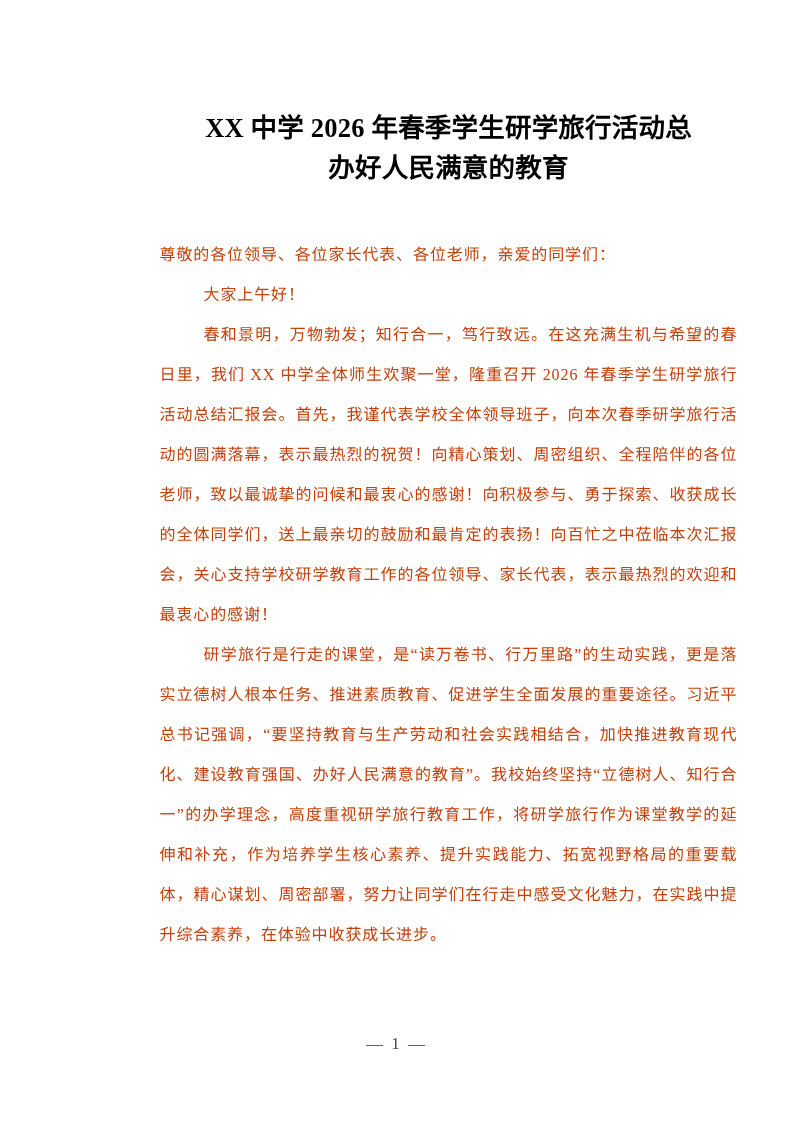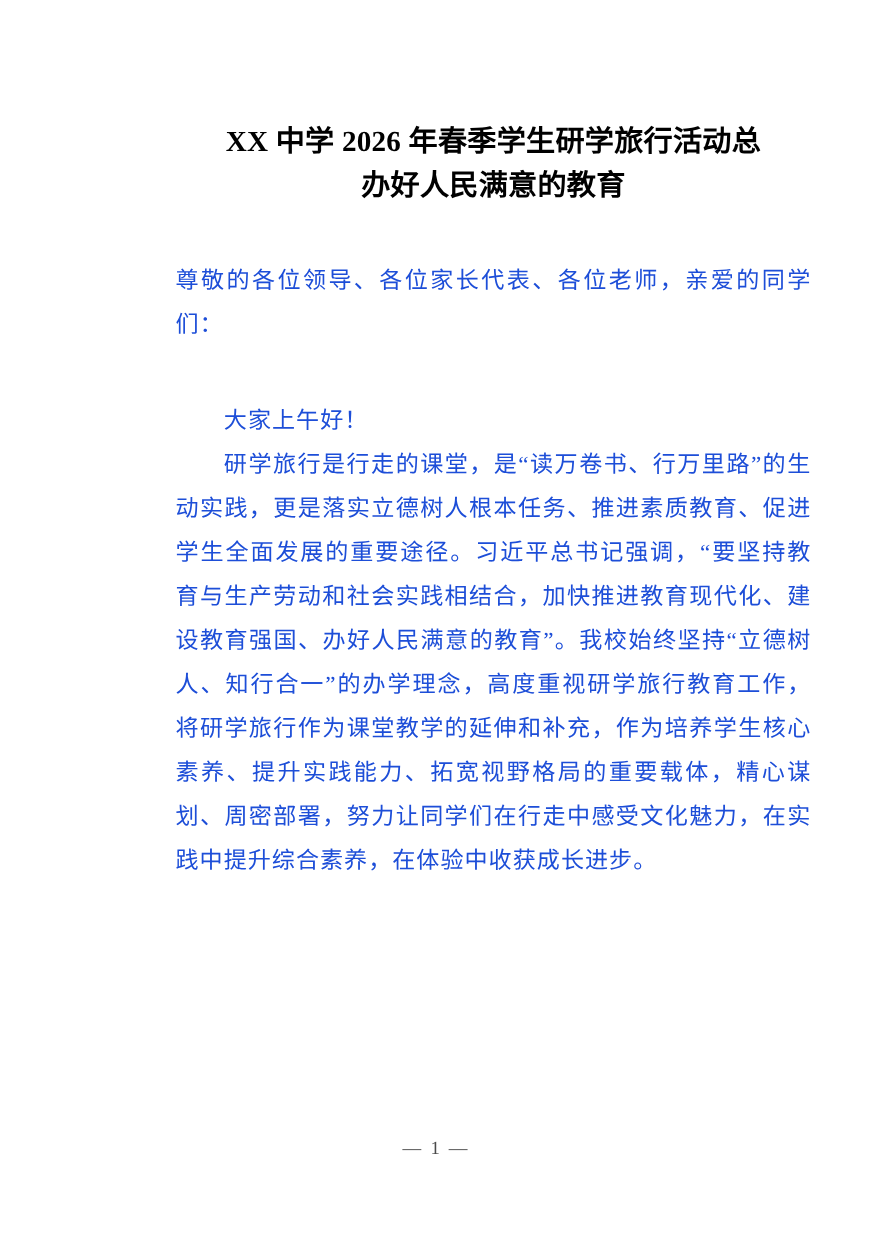--- a/index.html
+++ b/index.html
@@ -32,35 +32,34 @@
     color: #000000;
     letter-spacing: 0.2px;
     margin: 0;
     padding: 0 4px;
   }
   .title-spacer {
     height: 47px;
   }
   .para {
     font-family: "Liberation Serif", "DejaVu Serif", serif;
-    font-size: 21px;
+    font-size: 16px;
     line-height: 40px;
-    color: #1d4ed8;
+    color: #c2410c;
     text-align: justify;
     text-justify: inter-ideograph;
     margin: 0;
     letter-spacing: 0.9px;
     text-align-last: left;
   }
   .para.indent {
     text-indent: 44px;
   }
   .para.short {
     text-align: left;
-    margin-top: 47px;
   }
   .footer {
     position: absolute;
     left: 0;
     right: 0;
     top: 1032px;
     text-align: center;
     font-family: "Liberation Serif", "DejaVu Serif", serif;
     font-size: 17px;
     line-height: 24px;
@@ -79,20 +78,21 @@
       <span style="display: block;">XX 中学 2026 年春季学生研学旅行活动总</span>
       <span style="display: block;">办好人民满意的教育</span>
     </h1>
 
     <div class="title-spacer"></div>
 
     <p class="para">尊敬的各位领导、各位家长代表、各位老师，亲爱的同学们：</p>
 
     <p class="para indent short">大家上午好！</p>
 
+    <p class="para indent">春和景明，万物勃发；知行合一，笃行致远。在这充满生机与希望的春日里，我们 XX 中学全体师生欢聚一堂，隆重召开 2026 年春季学生研学旅行活动总结汇报会。首先，我谨代表学校全体领导班子，向本次春季研学旅行活动的圆满落幕，表示最热烈的祝贺！向精心策划、周密组织、全程陪伴的各位老师，致以最诚挚的问候和最衷心的感谢！向积极参与、勇于探索、收获成长的全体同学们，送上最亲切的鼓励和最肯定的表扬！向百忙之中莅临本次汇报会，关心支持学校研学教育工作的各位领导、家长代表，表示最热烈的欢迎和最衷心的感谢！</p>
 
     <p class="para indent">研学旅行是行走的课堂，是“读万卷书、行万里路”的生动实践，更是落实立德树人根本任务、推进素质教育、促进学生全面发展的重要途径。习近平总书记强调，“要坚持教育与生产劳动和社会实践相结合，加快推进教育现代化、建设教育强国、办好人民满意的教育”。我校始终坚持“立德树人、知行合一”的办学理念，高度重视研学旅行教育工作，将研学旅行作为课堂教学的延伸和补充，作为培养学生核心素养、提升实践能力、拓宽视野格局的重要载体，精心谋划、周密部署，努力让同学们在行走中感受文化魅力，在实践中提升综合素养，在体验中收获成长进步。</p>
 
   </div>
 
   <div class="footer">
     <span>— 1 —</span>
   </div>
 
 </div>

